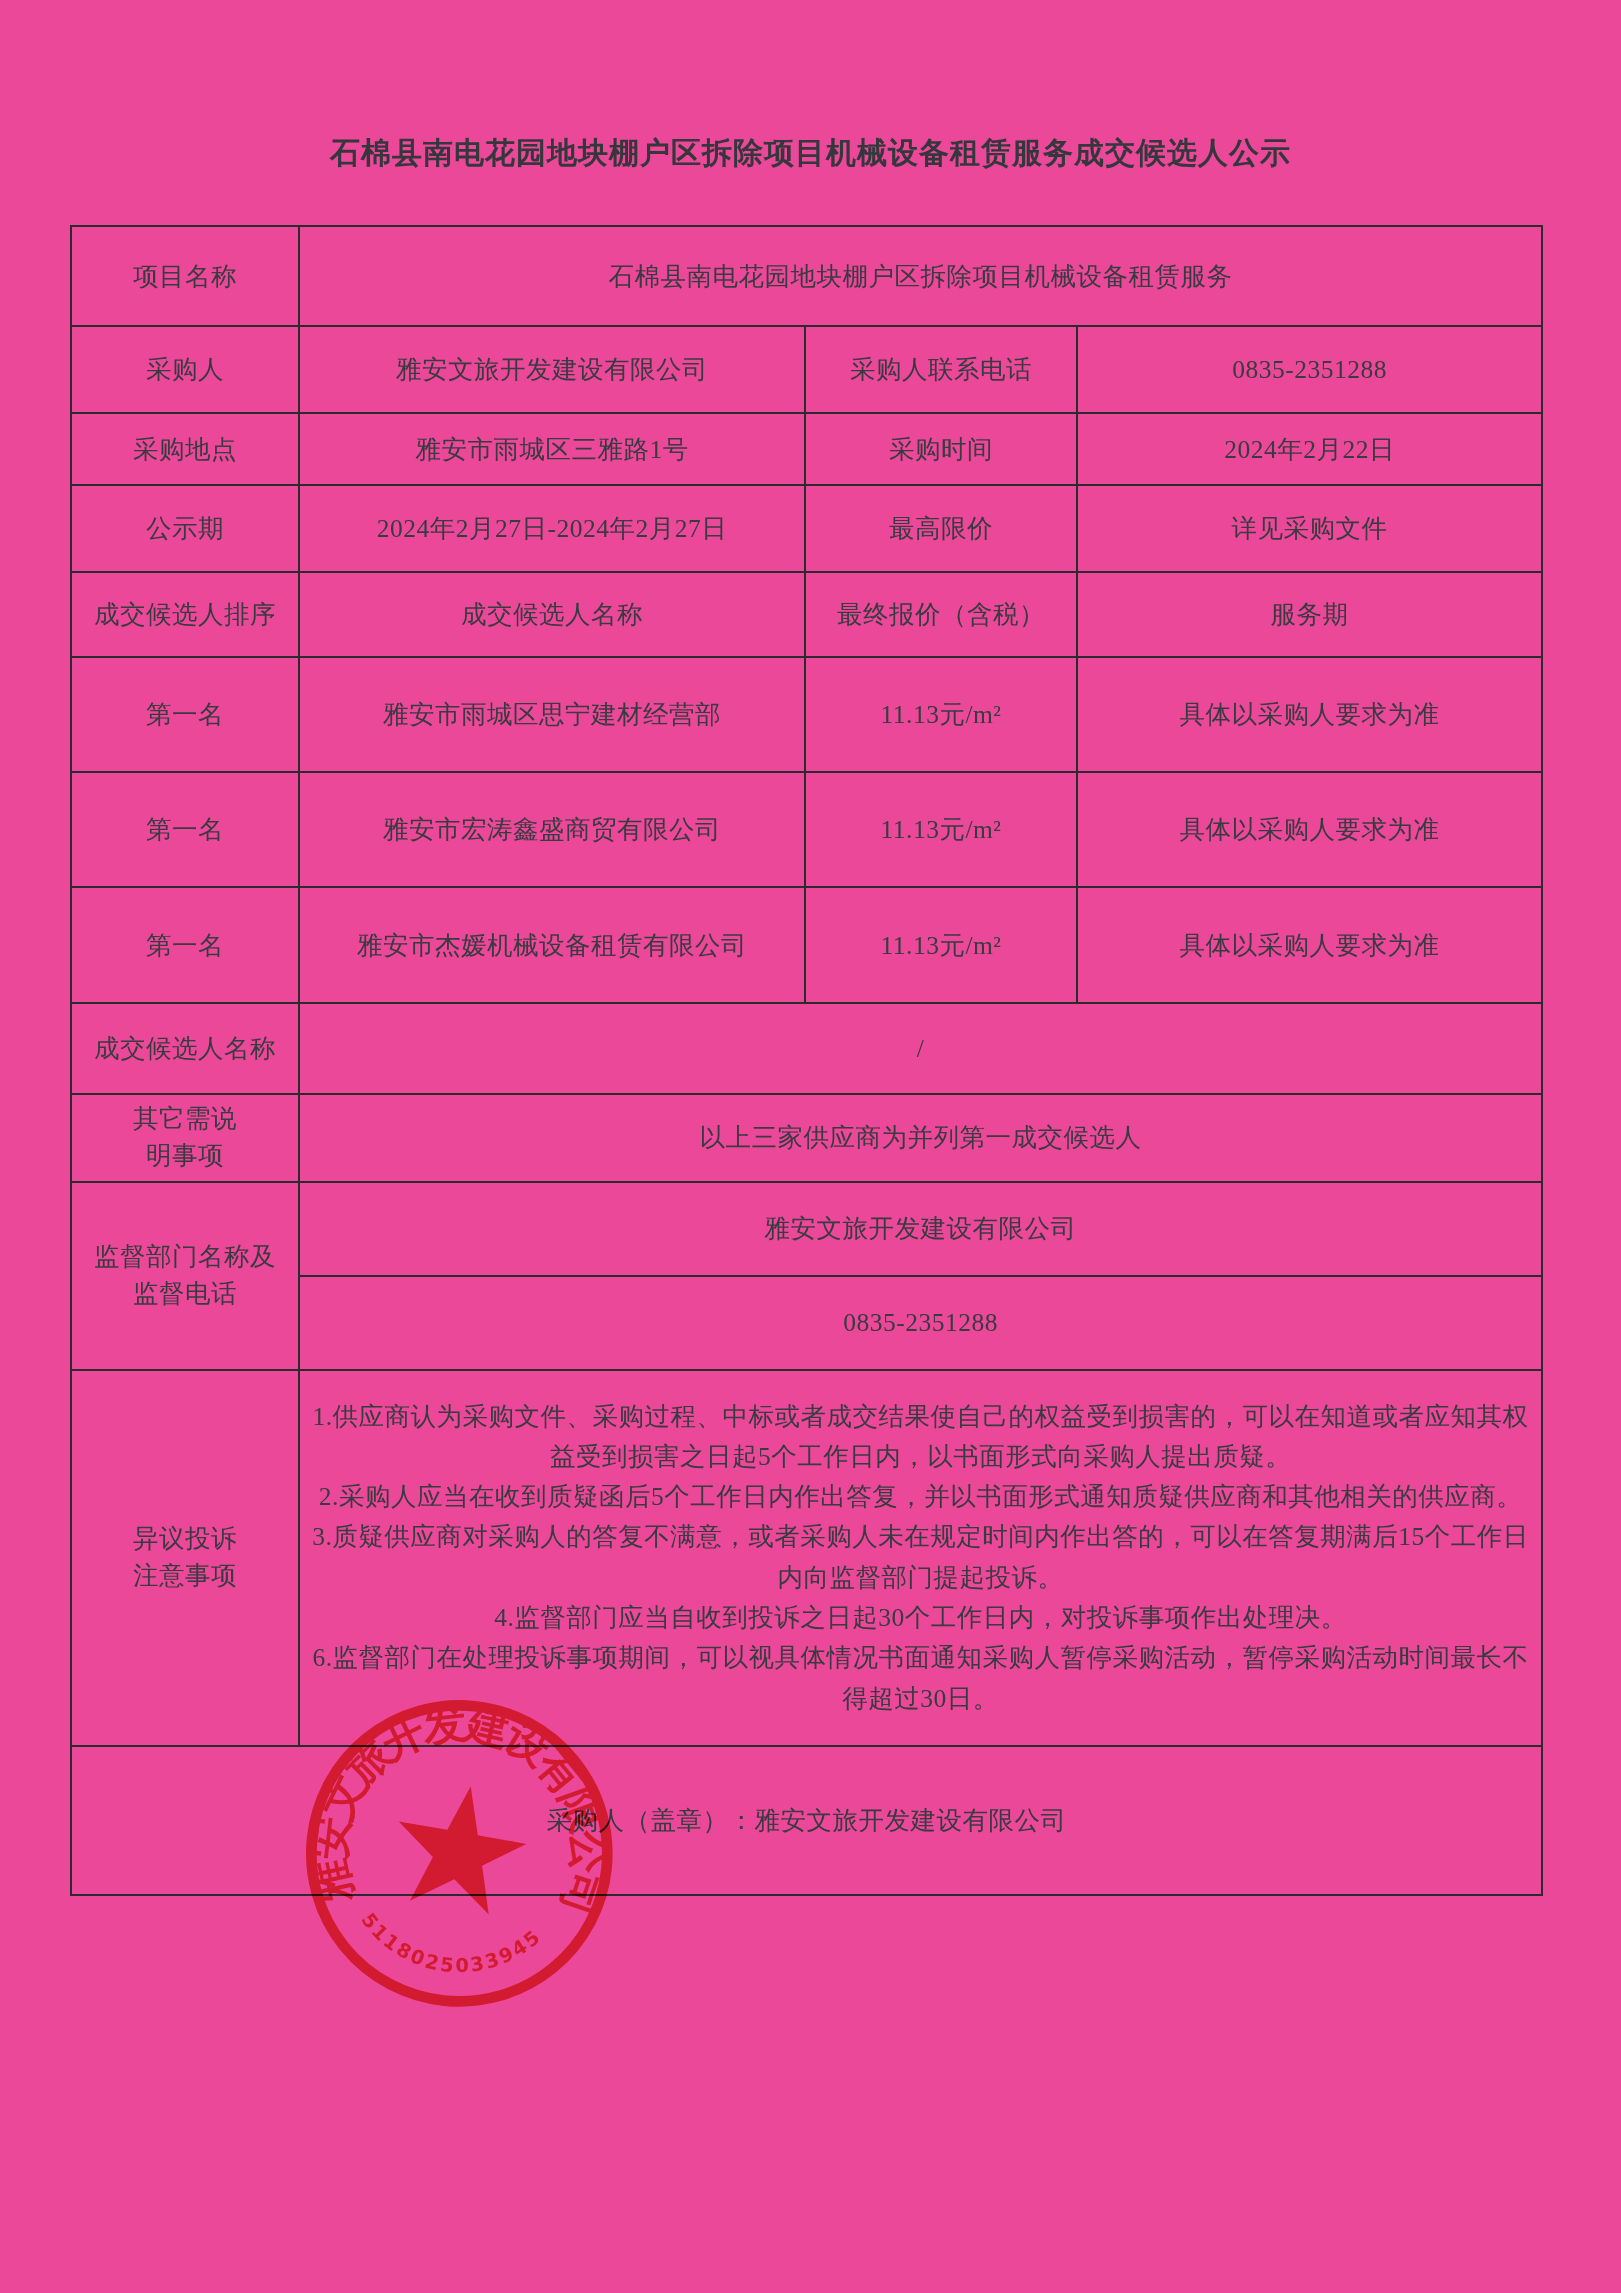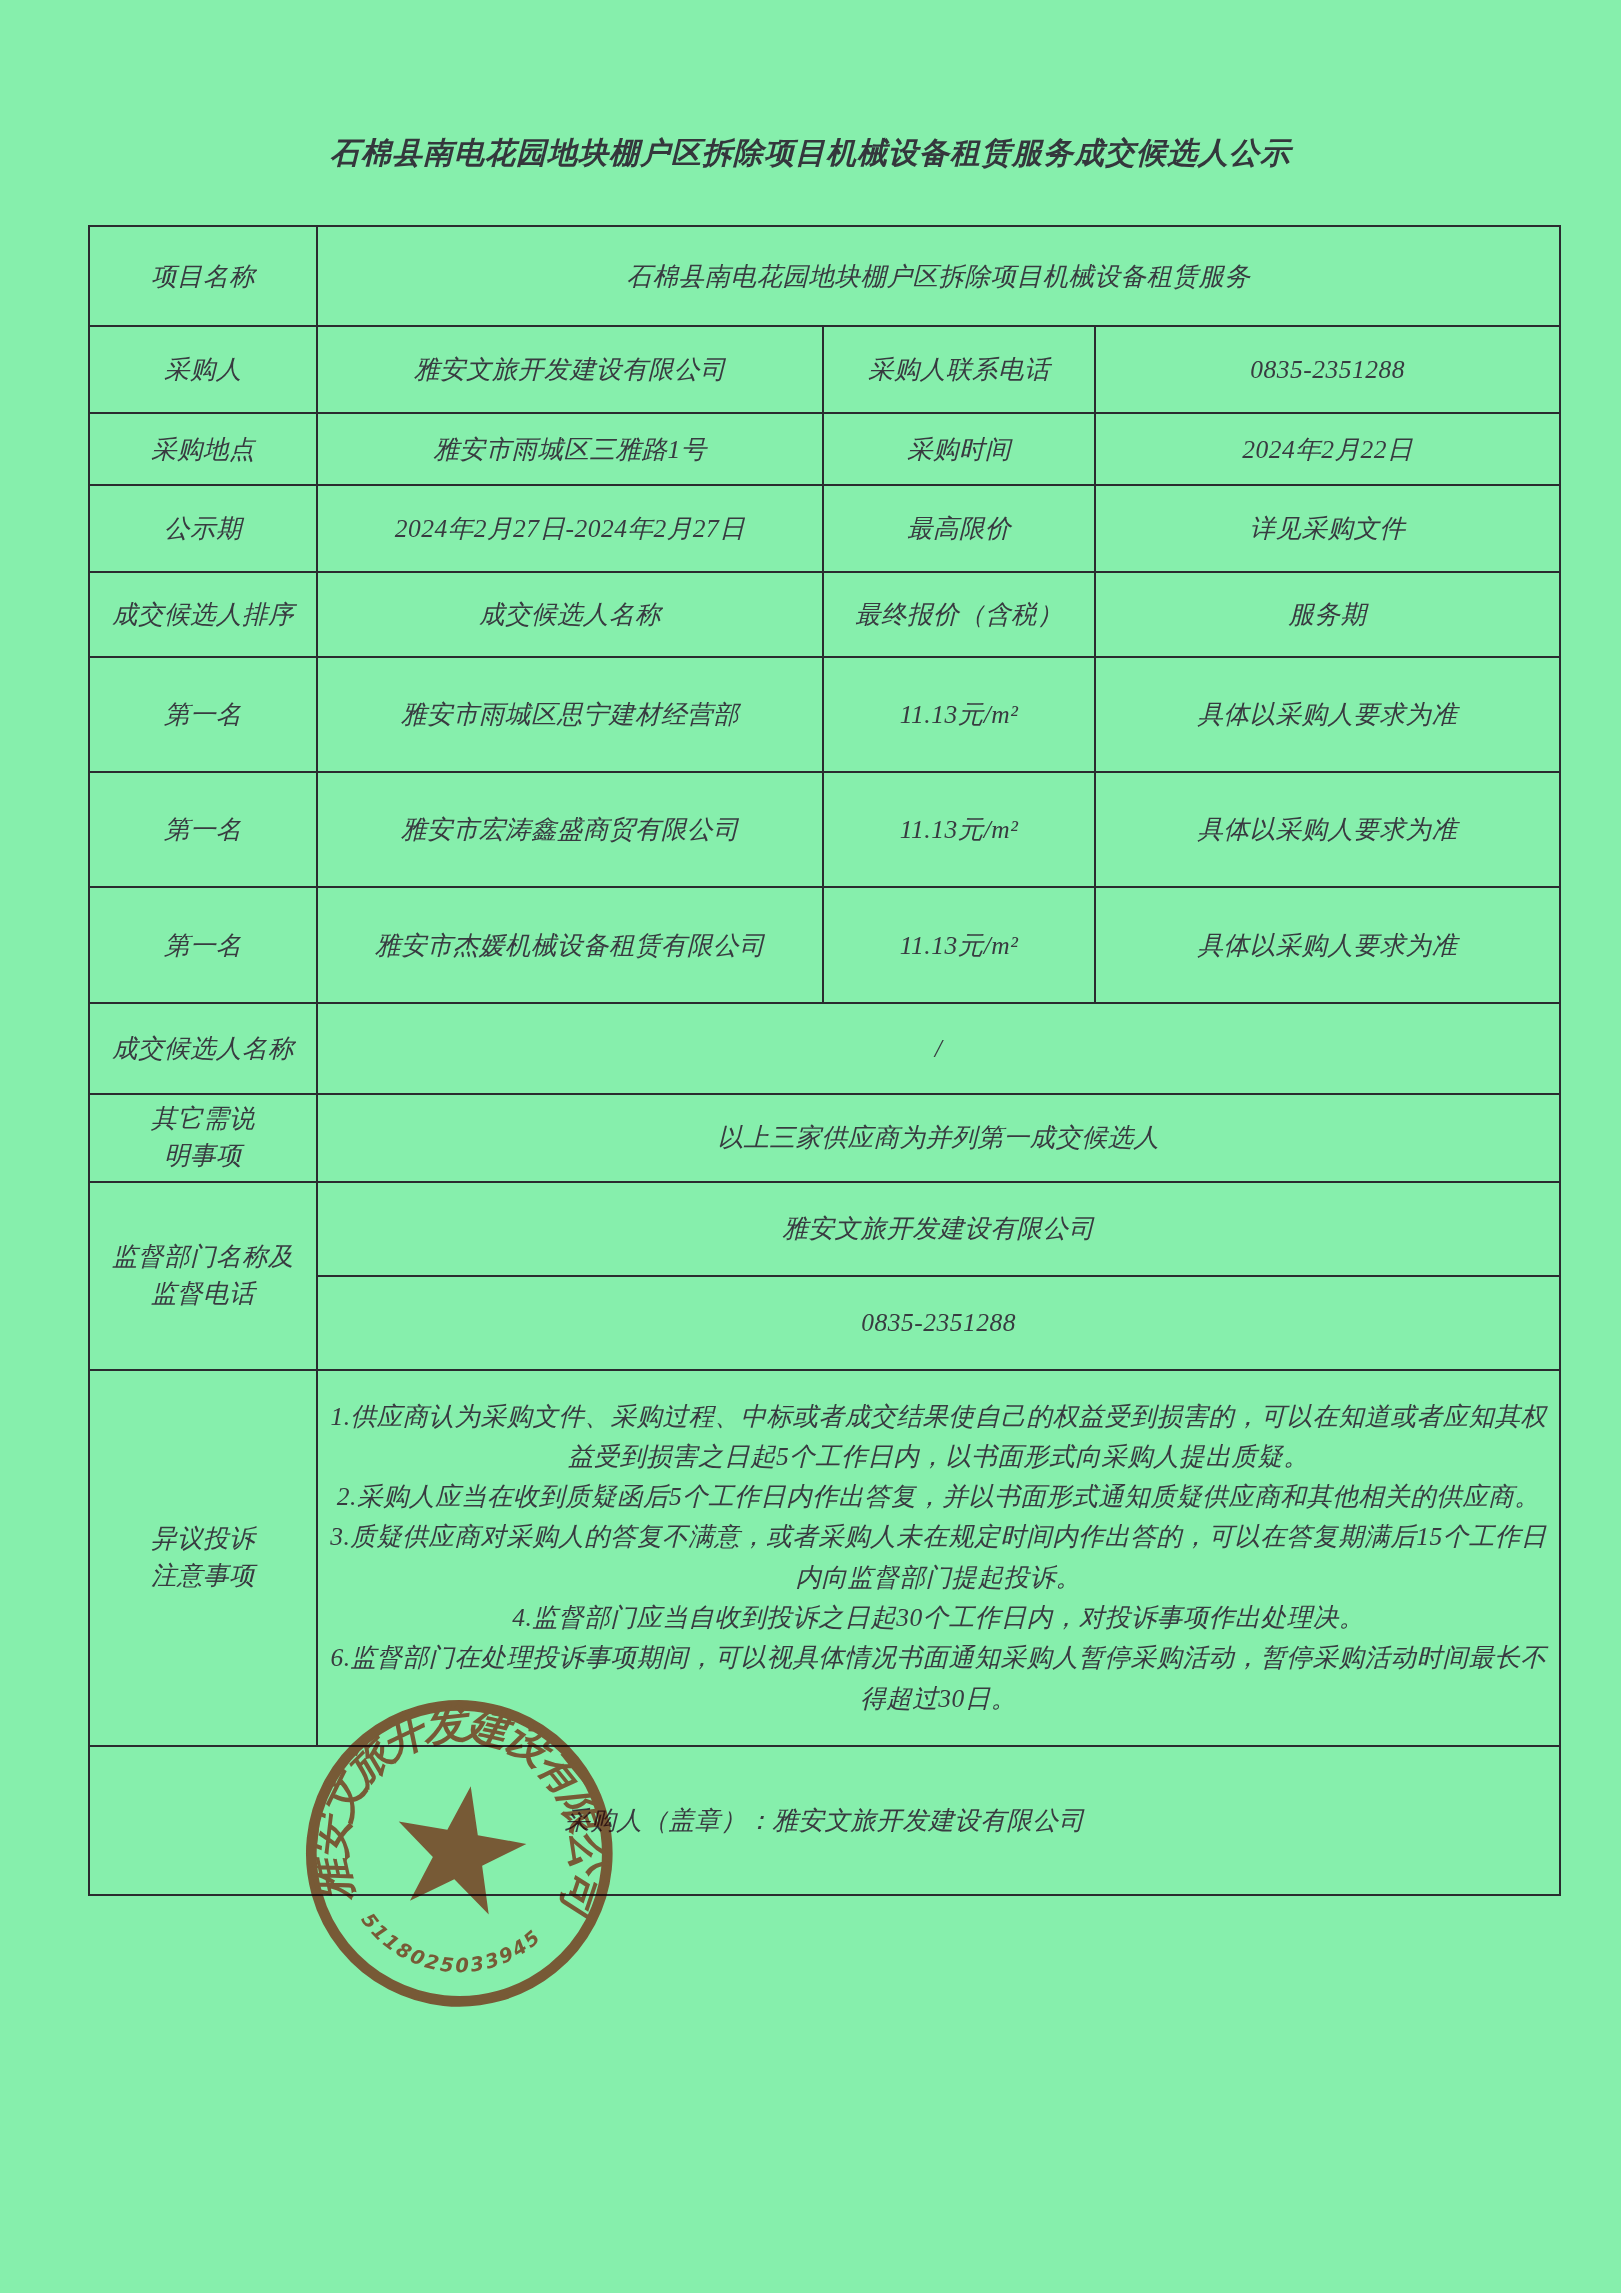--- a/index.html
+++ b/index.html
@@ -1,33 +1,32 @@
 <!DOCTYPE html>
 <html><head>
 <meta charset="utf-8">
 <style>
   * { margin:0; padding:0; box-sizing:border-box; }
   html,body { background:#ffffff; }
   .page {
     position:relative;
     width:1621px; height:2294px;
-    background:#86efac;
+    background:#ec4899;
     font-family:"Liberation Serif","DejaVu Serif",serif;
     color:#383b40;
     overflow:hidden;
-    font-style:italic;
   }
   .doc-title {
     position:absolute; top:133px; left:0; width:100%;
     text-align:center;
     font-size:30px; font-weight:bold; color:#34373c;
     letter-spacing:1px;
   }
   table.announcement {
-    position:absolute; left:88px; top:225px;
+    position:absolute; left:70px; top:225px;
     width:1470px;
     border-collapse:collapse; table-layout:fixed;
   }
   table.announcement td {
     border:2px solid #2a2b2f;
     font-size:25.5px;
     text-align:center; vertical-align:middle;
     padding:5.9px 9.8px;
     color:#383b40;
     letter-spacing:0.5px;

